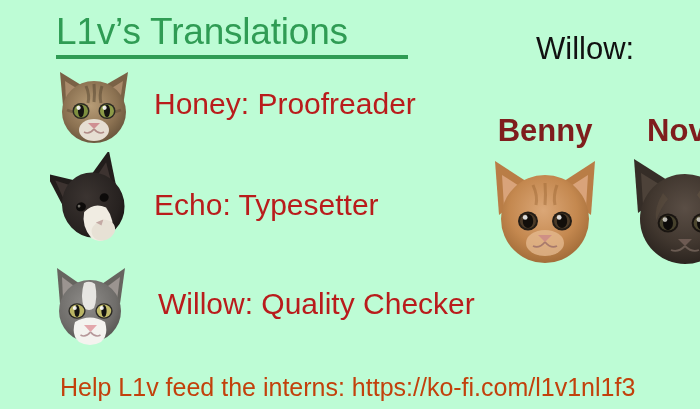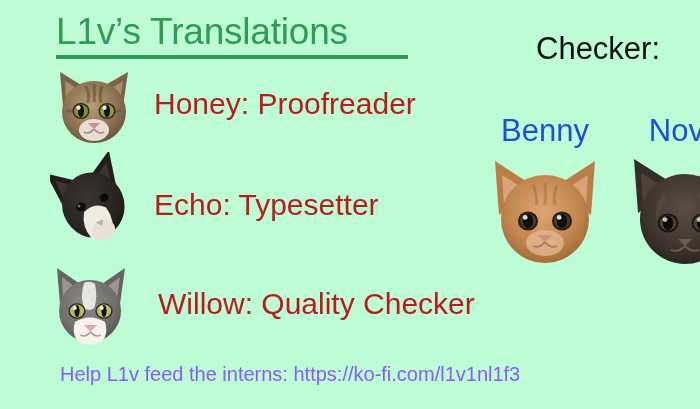--- a/index.html
+++ b/index.html
@@ -76,58 +76,59 @@
   #row-willow .staff-label { margin-left: 14px; }
 
   
   .intern-block {
     position: absolute;
     text-align: center;
   }
   .intern-name {
     font-size: 31px;
     line-height: 36px;
-    color: #1d4ed8;
-    white-space: nowrap;
+    color: #7f1d1d;
+    white-space: nowrap;
+    font-weight: bold;
   }
   #intern-benny { left: 432px; top: 113px; width: 130px; }
   #intern-nova  { left: 572px; top: 113px; width: 130px; }
   .intern-face-wrap {
     margin-top: 4px;
     height: 120px;
     display: flex;
     justify-content: center;
     align-items: flex-start;
   }
 
   
   #footer-link {
     position: absolute;
     left: 12px;
-    top: 359px;
-    font-size: 20px;
+    top: 372px;
+    font-size: 25px;
     line-height: 30px;
-    color: #8b5cf6;
+    color: #c2410c;
     white-space: nowrap;
   }
 
   
   .cat-svg { display: block; }
 </style>
 </head>
 <body>
 
 <div id="card">
 
   <div id="title-block">
     <div id="title-text">L1v’s Translations</div>
     <div id="title-underline"></div>
   </div>
 
-  <div id="interns-heading">Checker:</div>
+  <div id="interns-heading">Willow:</div>
 
   <div class="staff-row" id="row-honey">
     <span class="staff-portrait">
       <svg class="cat-svg" width="88" height="84" viewBox="0 0 88 84">
         <defs>
           <radialGradient id="honeyFur" cx="45%" cy="40%" r="70%">
             <stop offset="0%" stop-color="#b79c76"></stop>
             <stop offset="60%" stop-color="#8b7151"></stop>
             <stop offset="100%" stop-color="#5c4a34"></stop>
           </radialGradient>

